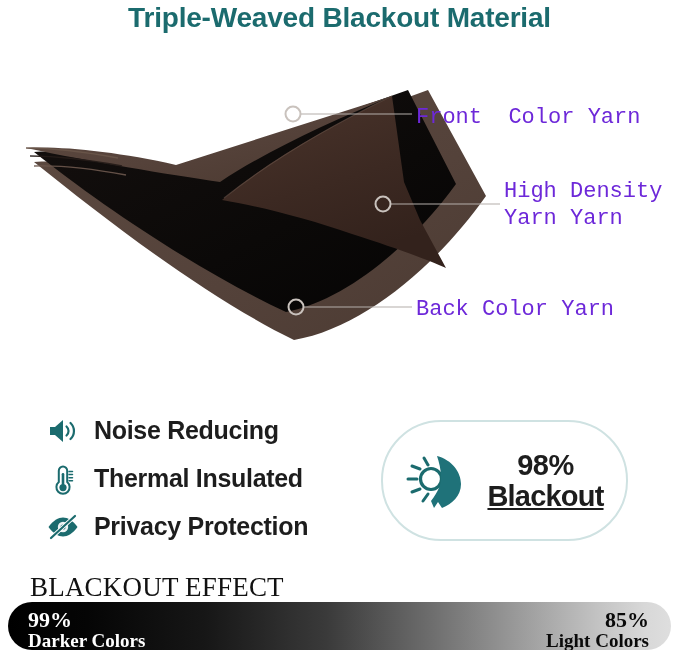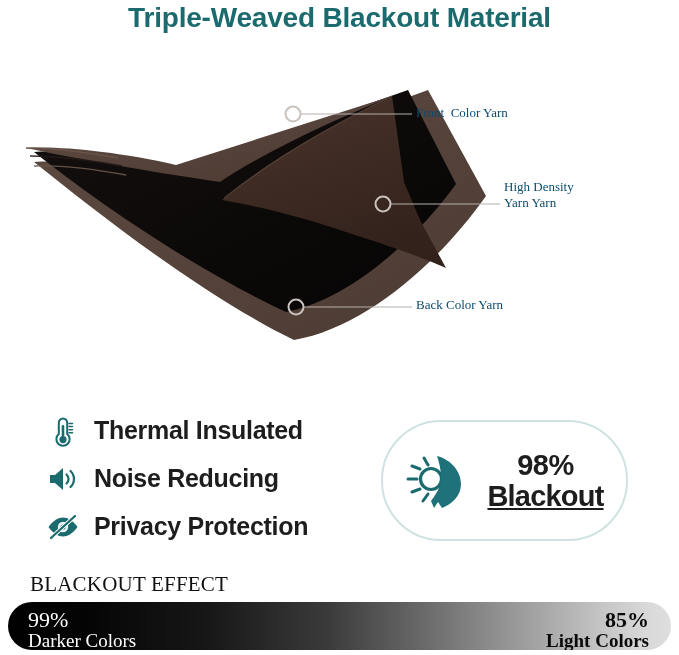--- a/index.html
+++ b/index.html
@@ -36,23 +36,23 @@
     position: absolute;
     left: 0;
     top: 70px;
     width: 679px;
     height: 275px;
   }
   .diagram svg { display: block; }
 
   .callout-label {
     position: absolute;
-    font-family: Liberation Serif, serif;
-    font-size: 13px;
-    color: #0c4a6e;
+    font-family: Liberation Mono, monospace;
+    font-size: 22px;
+    color: #6d28d9;
     line-height: 1.22;
     white-space: pre;
   }
   .callout-front { left: 416px; top: 105px; }
   .callout-mid   { left: 504px; top: 179px; }
   .callout-back  { left: 416px; top: 297px; }
 
   
   .features {
     position: absolute;
@@ -116,21 +116,21 @@
   }
   .badge-pct { font-size: 29px; display: block; letter-spacing: -0.5px; }
   .badge-word { font-size: 29px; display: block; letter-spacing: -0.8px; text-decoration: underline; }
 
   
   .effect-title {
     position: absolute;
     left: 30px;
     top: 572px;
     font-family: "Liberation Serif", serif;
-    font-size: 21px;
+    font-size: 27px;
     color: #111111;
     letter-spacing: 0.2px;
     white-space: nowrap;
   }
   .gradient-bar {
     position: absolute;
     left: 8px;
     top: 602px;
     width: 663px;
     height: 48px;
@@ -146,21 +146,21 @@
        #d8d8d8 96%,
        #dedede 100%);
     overflow: hidden;
   }
   .bar-left {
     position: absolute;
     left: 20px;
     top: 6px;
     color: #ffffff;
     font-family: "Liberation Serif", serif;
-    font-weight: normal;
+    font-weight: bold;
     line-height: 1.05;
   }
   .bar-right {
     position: absolute;
     right: 22px;
     top: 6px;
     color: #0a0a0a;
     font-family: "Liberation Serif", serif;
     font-weight: bold;
     line-height: 1.05;
@@ -251,48 +251,48 @@
 
 <div class="callout-label callout-front">Front  Color Yarn</div>
 <div class="callout-label callout-mid">High Density
 Yarn Yarn</div>
 <div class="callout-label callout-back">Back Color Yarn</div>
 
 <div class="features">
 
   <div class="feature-row">
     <span class="feature-icon">
+      <svg width="32" height="30" viewBox="0 0 32 30" xmlns="http://www.w3.org/2000/svg">
+        <path d="M3 11 h5 L16 4 v22 L8 19 H3 Z" fill="#1b6b6e"></path>
+        <path d="M19.5 10.5 a6 6 0 0 1 0 9" fill="none" stroke="#1b6b6e" stroke-width="2.2" stroke-linecap="round"></path>
+        <path d="M23.5 7 a11 11 0 0 1 0 16" fill="none" stroke="#1b6b6e" stroke-width="2.2" stroke-linecap="round"></path>
+      </svg>
+    </span>
+    <span class="feature-text">Noise Reducing</span>
+  </div>
+
+  <div class="feature-row">
+    <span class="feature-icon">
       <svg width="30" height="34" viewBox="0 0 30 34" xmlns="http://www.w3.org/2000/svg">
         <path d="M15 4.5 a4.2 4.2 0 0 1 4.2 4.2 v11.4 a6.6 6.6 0 1 1 -8.4 0 V8.7 A4.2 4.2 0 0 1 15 4.5 Z" fill="none" stroke="#1b6b6e" stroke-width="2"></path>
         <circle cx="15" cy="25.6" r="3.6" fill="#1b6b6e"></circle>
         <rect x="13.7" y="11" width="2.6" height="12" rx="1.3" fill="#1b6b6e"></rect>
         <g stroke="#1b6b6e" stroke-width="1.5" stroke-linecap="round">
           <line x1="21" y1="9.5" x2="24.5" y2="9.5"></line>
           <line x1="21" y1="12.6" x2="24.5" y2="12.6"></line>
           <line x1="21" y1="15.7" x2="24.5" y2="15.7"></line>
           <line x1="21" y1="18.8" x2="24.5" y2="18.8"></line>
         </g>
       </svg>
     </span>
     <span class="feature-text">Thermal Insulated</span>
   </div>
 
   <div class="feature-row">
     <span class="feature-icon">
-      <svg width="32" height="30" viewBox="0 0 32 30" xmlns="http://www.w3.org/2000/svg">
-        <path d="M3 11 h5 L16 4 v22 L8 19 H3 Z" fill="#1b6b6e"></path>
-        <path d="M19.5 10.5 a6 6 0 0 1 0 9" fill="none" stroke="#1b6b6e" stroke-width="2.2" stroke-linecap="round"></path>
-        <path d="M23.5 7 a11 11 0 0 1 0 16" fill="none" stroke="#1b6b6e" stroke-width="2.2" stroke-linecap="round"></path>
-      </svg>
-    </span>
-    <span class="feature-text">Noise Reducing</span>
-  </div>
-
-  <div class="feature-row">
-    <span class="feature-icon">
       <svg width="34" height="26" viewBox="0 0 34 26" xmlns="http://www.w3.org/2000/svg">
         <path d="M2.5 13 C7 6.5 12.5 3.5 17 3.5 C21.5 3.5 27 6.5 31.5 13
                  C27 19.5 21.5 22.5 17 22.5 C12.5 22.5 7 19.5 2.5 13 Z" fill="#1b6b6e"></path>
         <circle cx="17" cy="13" r="5.2" fill="#ffffff" opacity="0.92"></circle>
         <circle cx="17" cy="13" r="2.6" fill="#1b6b6e"></circle>
         <line x1="5" y1="24" x2="29" y2="2" stroke="#ffffff" stroke-width="4" stroke-linecap="round"></line>
         <line x1="5" y1="24" x2="29" y2="2" stroke="#1b6b6e" stroke-width="2.2" stroke-linecap="round"></line>
       </svg>
     </span>
     <span class="feature-text">Privacy Protection</span>

